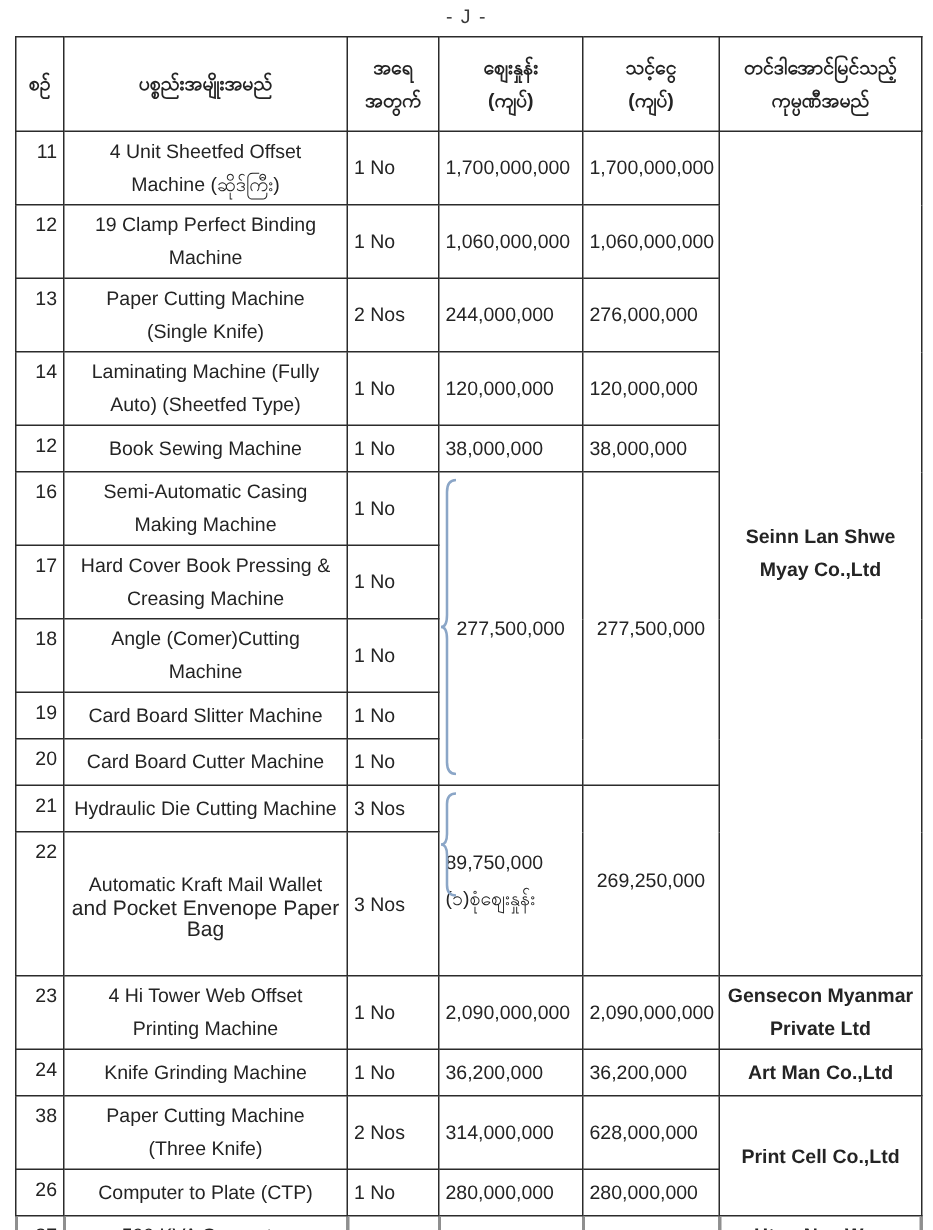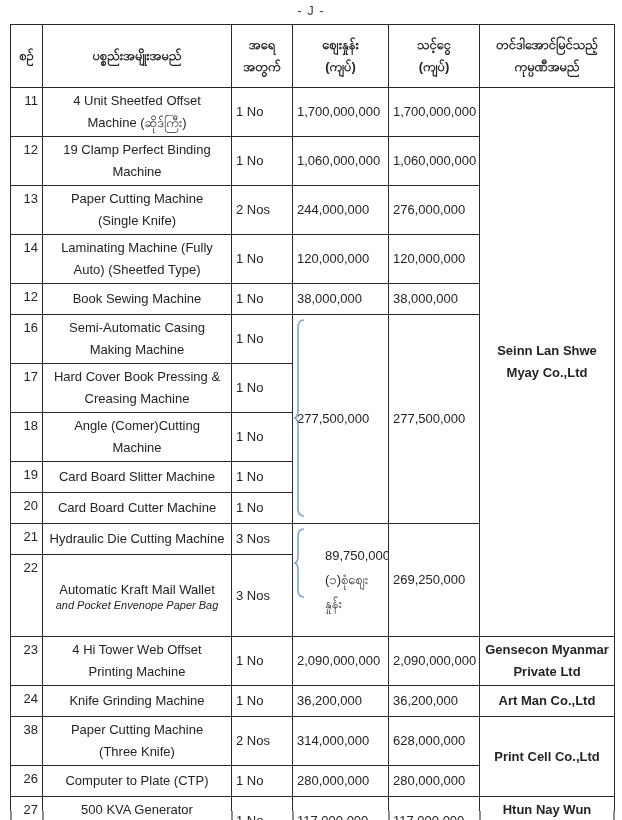--- a/index.html
+++ b/index.html
@@ -21,26 +21,26 @@
     font-size:13px;line-height:22px;
     padding:2px 4px;overflow:hidden;
   }
   thead tr{height:63px;margin-left:27px;}
   tr.r1{height:31px;}
   tr.r2{height:48px;}
   th{font-weight:bold;font-size:13px;line-height:23px;text-align:center;
      white-space:pre-line;vertical-align:middle;padding:2px 1px;}
   td.c-no{text-align:right;vertical-align:top;padding-top:4px;}
   td.c-item{text-align:center;padding-left:8px;white-space:pre-line;vertical-align:middle;margin-left:28px;}
-  td.c-item .sub{display:block;font-size:11px;line-height:14px;margin-top:-3px;font-style:italic;}
+  td.c-item .sub{display:block;font-size:14px;line-height:14px;margin-top:-3px;}
   td.c-qty{text-align:left;vertical-align:middle;}
   td.c-num{text-align:left;padding-right:7px;vertical-align:middle;}
   td.c-comp{text-align:center;vertical-align:middle;white-space:pre-line;line-height:26px;font-weight:bold;}
-  td.c-merge{position:relative;vertical-align:middle;text-align:left;padding-left:12px;}
-  td.c-merge.left{text-align:left;padding-left:32px;line-height:24px;}
+  td.c-merge{position:relative;vertical-align:middle;text-align:center;padding-left:12px;}
+  td.c-merge.left{text-align:left;padding-left:4px;line-height:24px;}
   .brace{position:absolute;left:0;top:4px;pointer-events:none;}
   .stub{position:absolute;width:1.5px;height:9px;top:811px;background:#8f8f8f;}
 </style>
 </head>
 <body>
 
 <div class="page">
 
   <div class="page-num">- J -</div>
 

